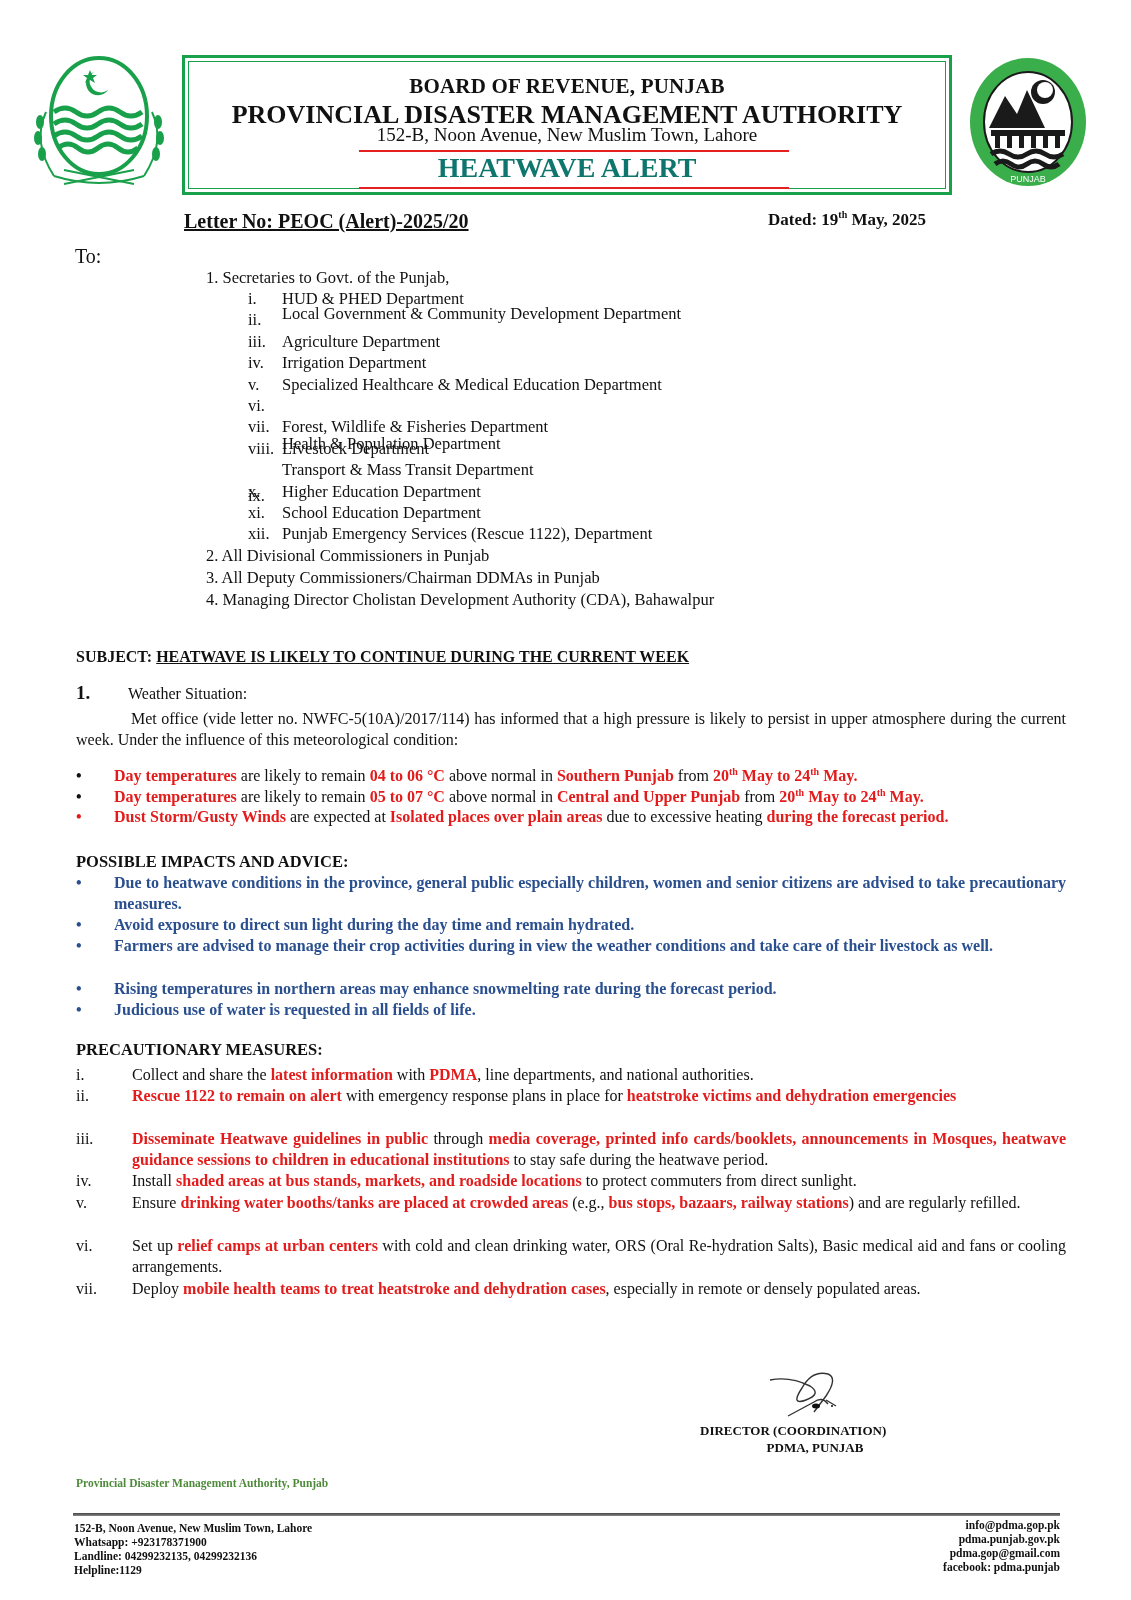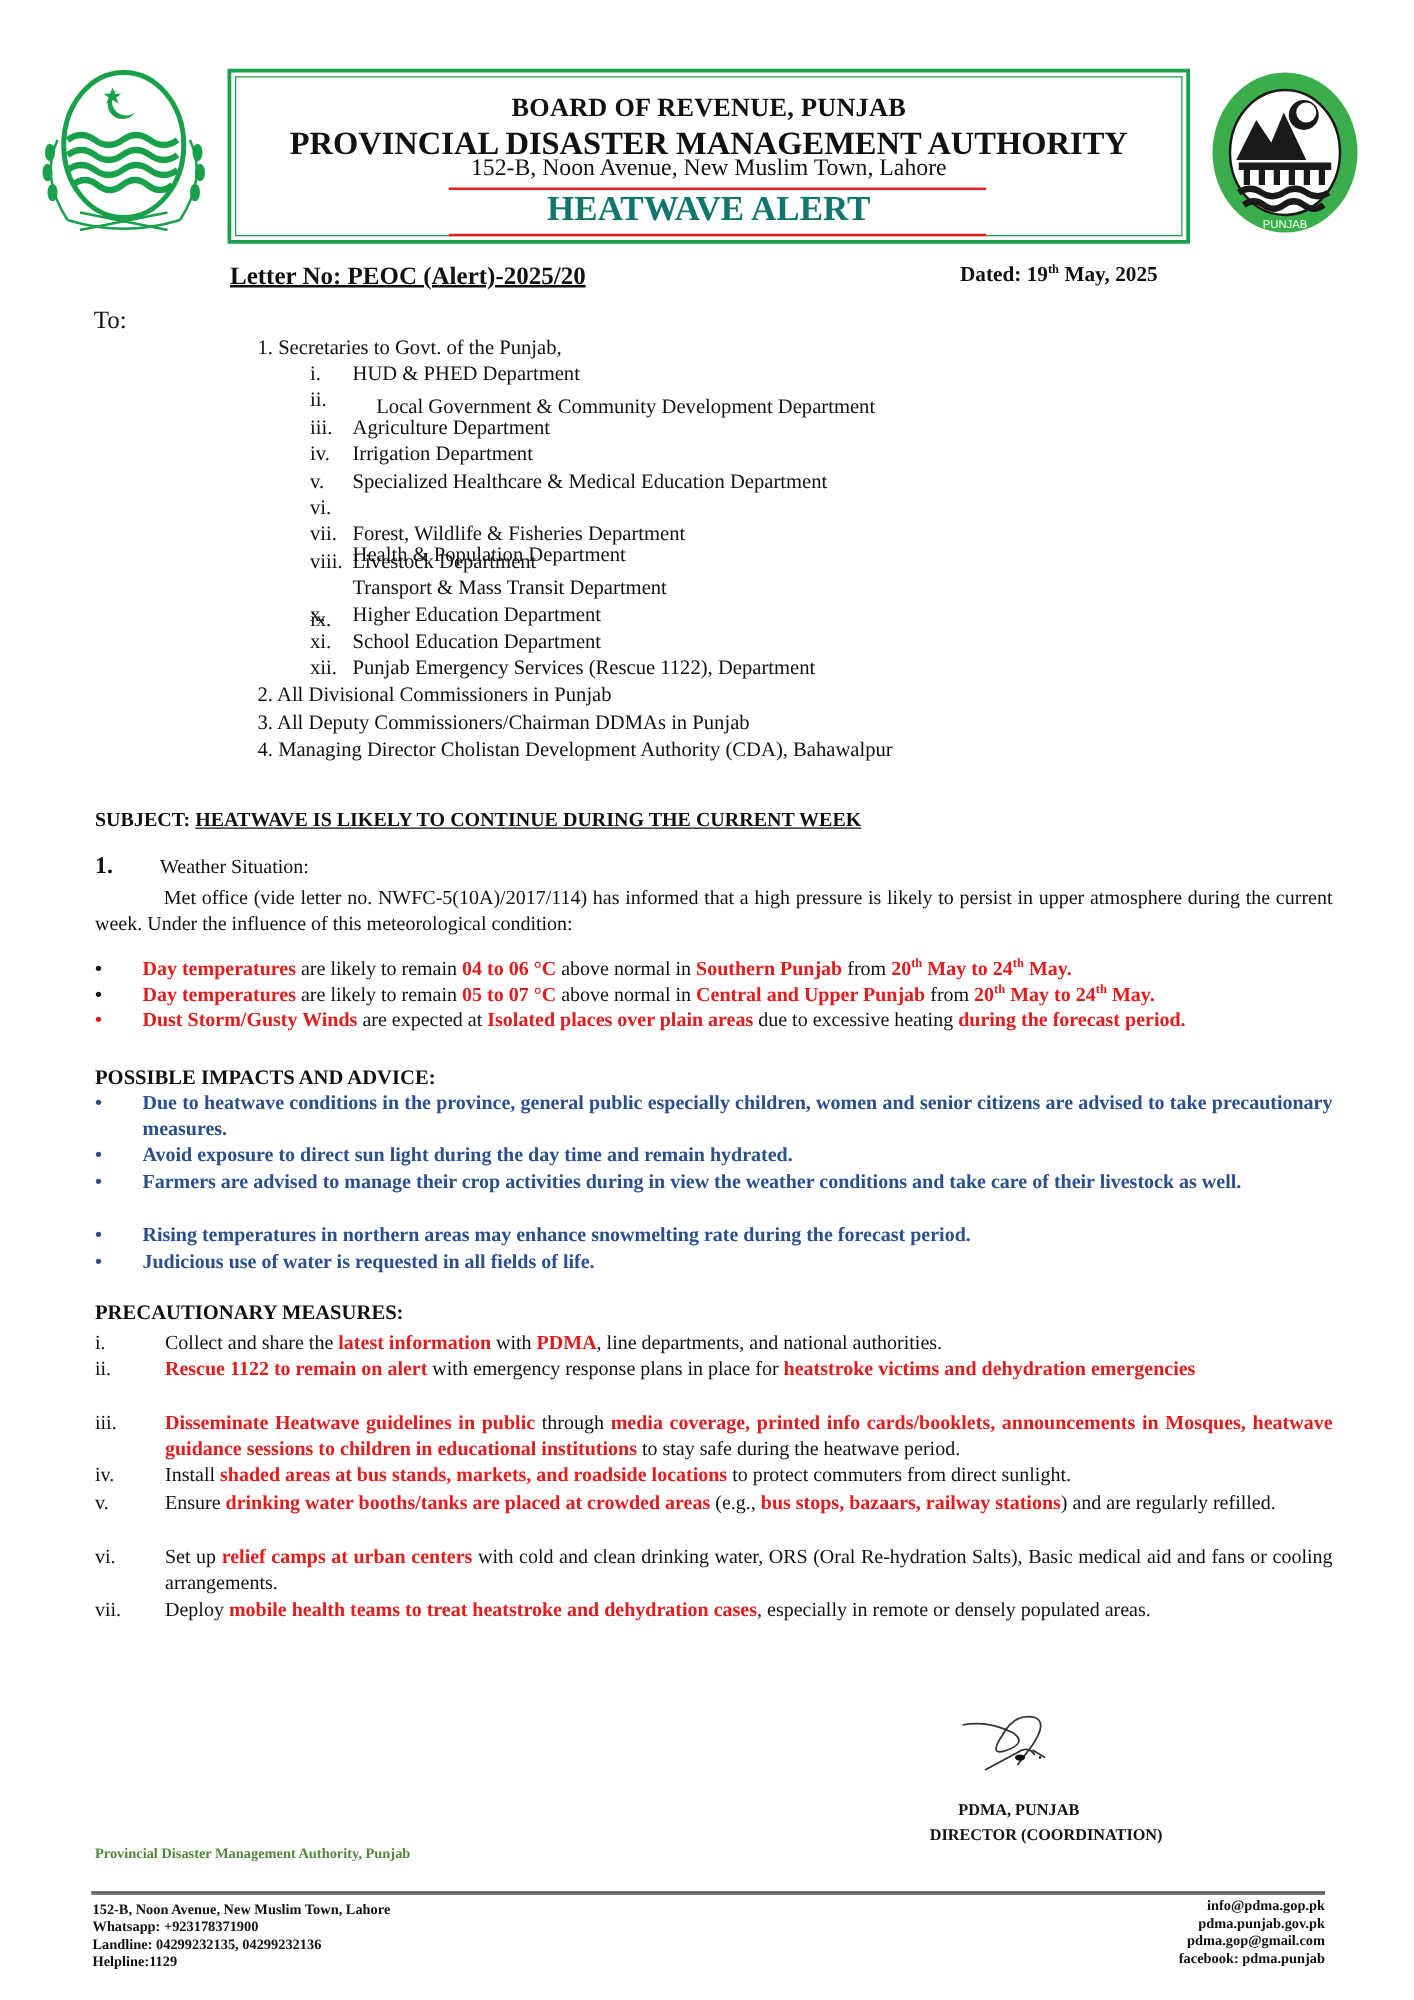--- a/index.html
+++ b/index.html
@@ -49,21 +49,21 @@
   .blue { color: #2a4f8f; font-weight: bold; }
 
   .h-impacts { left: 76px; top: 852px; font-size: 16.5px; font-weight: bold; }
   .h-prec { left: 76px; top: 1040px; font-size: 16.5px; font-weight: bold; }
 
   .pm { left: 76px; width: 990px; font-size: 16px; line-height: 21px; }
   .pm .num { position: absolute; left: 0; top: 0; }
   .pm .txt { margin-left: 56px; display: block; text-align: justify; }
 
   .signature { left: 768px; top: 1370px; width: 90px; height: 50px; }
-  .sig-1 { left: 700px; top: 1423px; width: 230px; text-align: right; font-size: 13px; font-weight: bold; margin-top: 37px; }
+  .sig-1 { left: 700px; top: 1423px; width: 230px; text-align: left; font-size: 13px; font-weight: bold; }
   .sig-2 { left: 700px; top: 1440px; width: 230px; text-align: center; font-size: 13px; font-weight: bold; }
 
   .foot-org { left: 76px; top: 1477px; font-size: 11.5px; font-weight: bold; color: #4f8a3b; }
   .foot-rule { left: 73px; top: 1513px; width: 987px; height: 3px; background: linear-gradient(#444, #888); }
   .foot-left { left: 74px; top: 1521px; font-size: 11.5px; font-weight: bold; line-height: 14px; }
   .foot-right { left: 860px; top: 1518px; width: 200px; text-align: right; font-size: 11.5px; font-weight: bold; line-height: 14px; }
 </style>
 </head>
 <body>
 
@@ -133,21 +133,21 @@
 <div class="abs letter-no">Letter No: PEOC (Alert)-2025/20</div>
 <div class="abs dated"><span>Dated: 19</span><sup>th</sup><span> May, 2025</span></div>
 
 <div class="abs to">To:</div>
 
 <div class="abs addr addr-main" style="top:267px">1. Secretaries to Govt. of the Punjab,</div>
 <div id="dept-list">
     <div class="abs addr addr-sub-num" style="top: 288px;">i.</div>
     <div class="abs addr addr-sub-txt" style="top: 288px;">HUD &amp; PHED Department</div>
     <div class="abs addr addr-sub-num" style="top: 309.4px;">ii.</div>
-    <div class="abs addr addr-sub-txt" style="top: 314px; margin-left: 19px;">Local Government &amp; Community Development Department</div>
+    <div class="abs addr addr-sub-txt" style="top: 303px;">Local Government &amp; Community Development Department</div>
     <div class="abs addr addr-sub-num" style="top: 330.8px;">iii.</div>
     <div class="abs addr addr-sub-txt" style="top: 330.8px;">Agriculture Department</div>
     <div class="abs addr addr-sub-num" style="top: 352.2px;">iv.</div>
     <div class="abs addr addr-sub-txt" style="top: 352.2px;">Irrigation Department</div>
     <div class="abs addr addr-sub-num" style="top: 373.6px;">v.</div>
     <div class="abs addr addr-sub-txt" style="top: 373.6px; text-align: center;">Specialized Healthcare &amp; Medical Education Department</div>
     <div class="abs addr addr-sub-num" style="top: 395px;">vi.</div>
     <div class="abs addr addr-sub-txt" style="top: 395px; margin-top: 38px;">Health &amp; Population Department</div>
     <div class="abs addr addr-sub-num" style="top: 416.4px;">vii.</div>
     <div class="abs addr addr-sub-txt" style="top: 416.4px;">Forest, Wildlife &amp; Fisheries Department</div>

